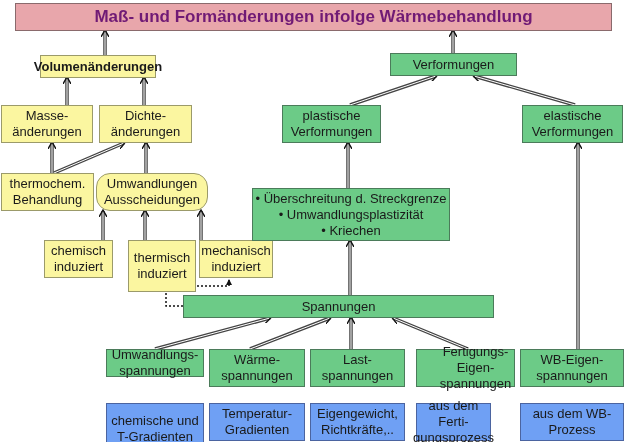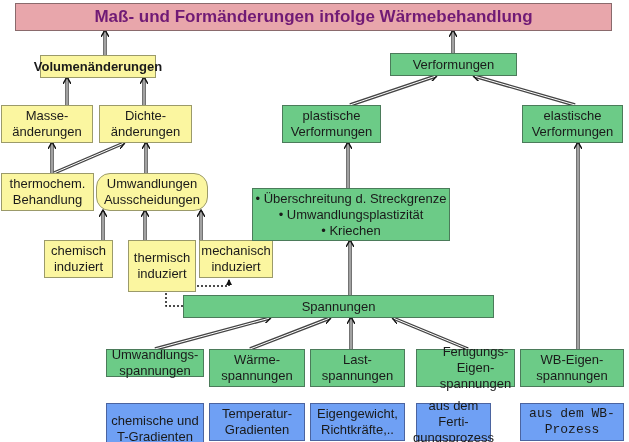--- a/index.html
+++ b/index.html
@@ -110,14 +110,14 @@
 spannungen</div>
 
 <div class="box blue" style="left:106px;top:403px;width:98px;height:51px;">chemische und
 T-Gradienten</div>
 <div class="box blue" style="left:209px;top:403px;width:96px;height:38px;">Temperatur-
 Gradienten</div>
 <div class="box blue" style="left:310px;top:403px;width:95px;height:38px;text-align:center;">Eigengewicht,
 Richtkräfte,..</div>
 <div class="box blue" style="left:416px;top:403px;width:75px;height:38px;">aus dem Ferti-
 gungsprozess</div>
-<div class="box blue" style="left:520px;top:403px;width:104px;height:38px;font-family:Liberation Mono, monospace;">aus dem WB-
+<div class="box blue" style="left:520px;top:403px;width:104px;height:38px;">aus dem WB-
 Prozess</div>
 
 </body></html>

